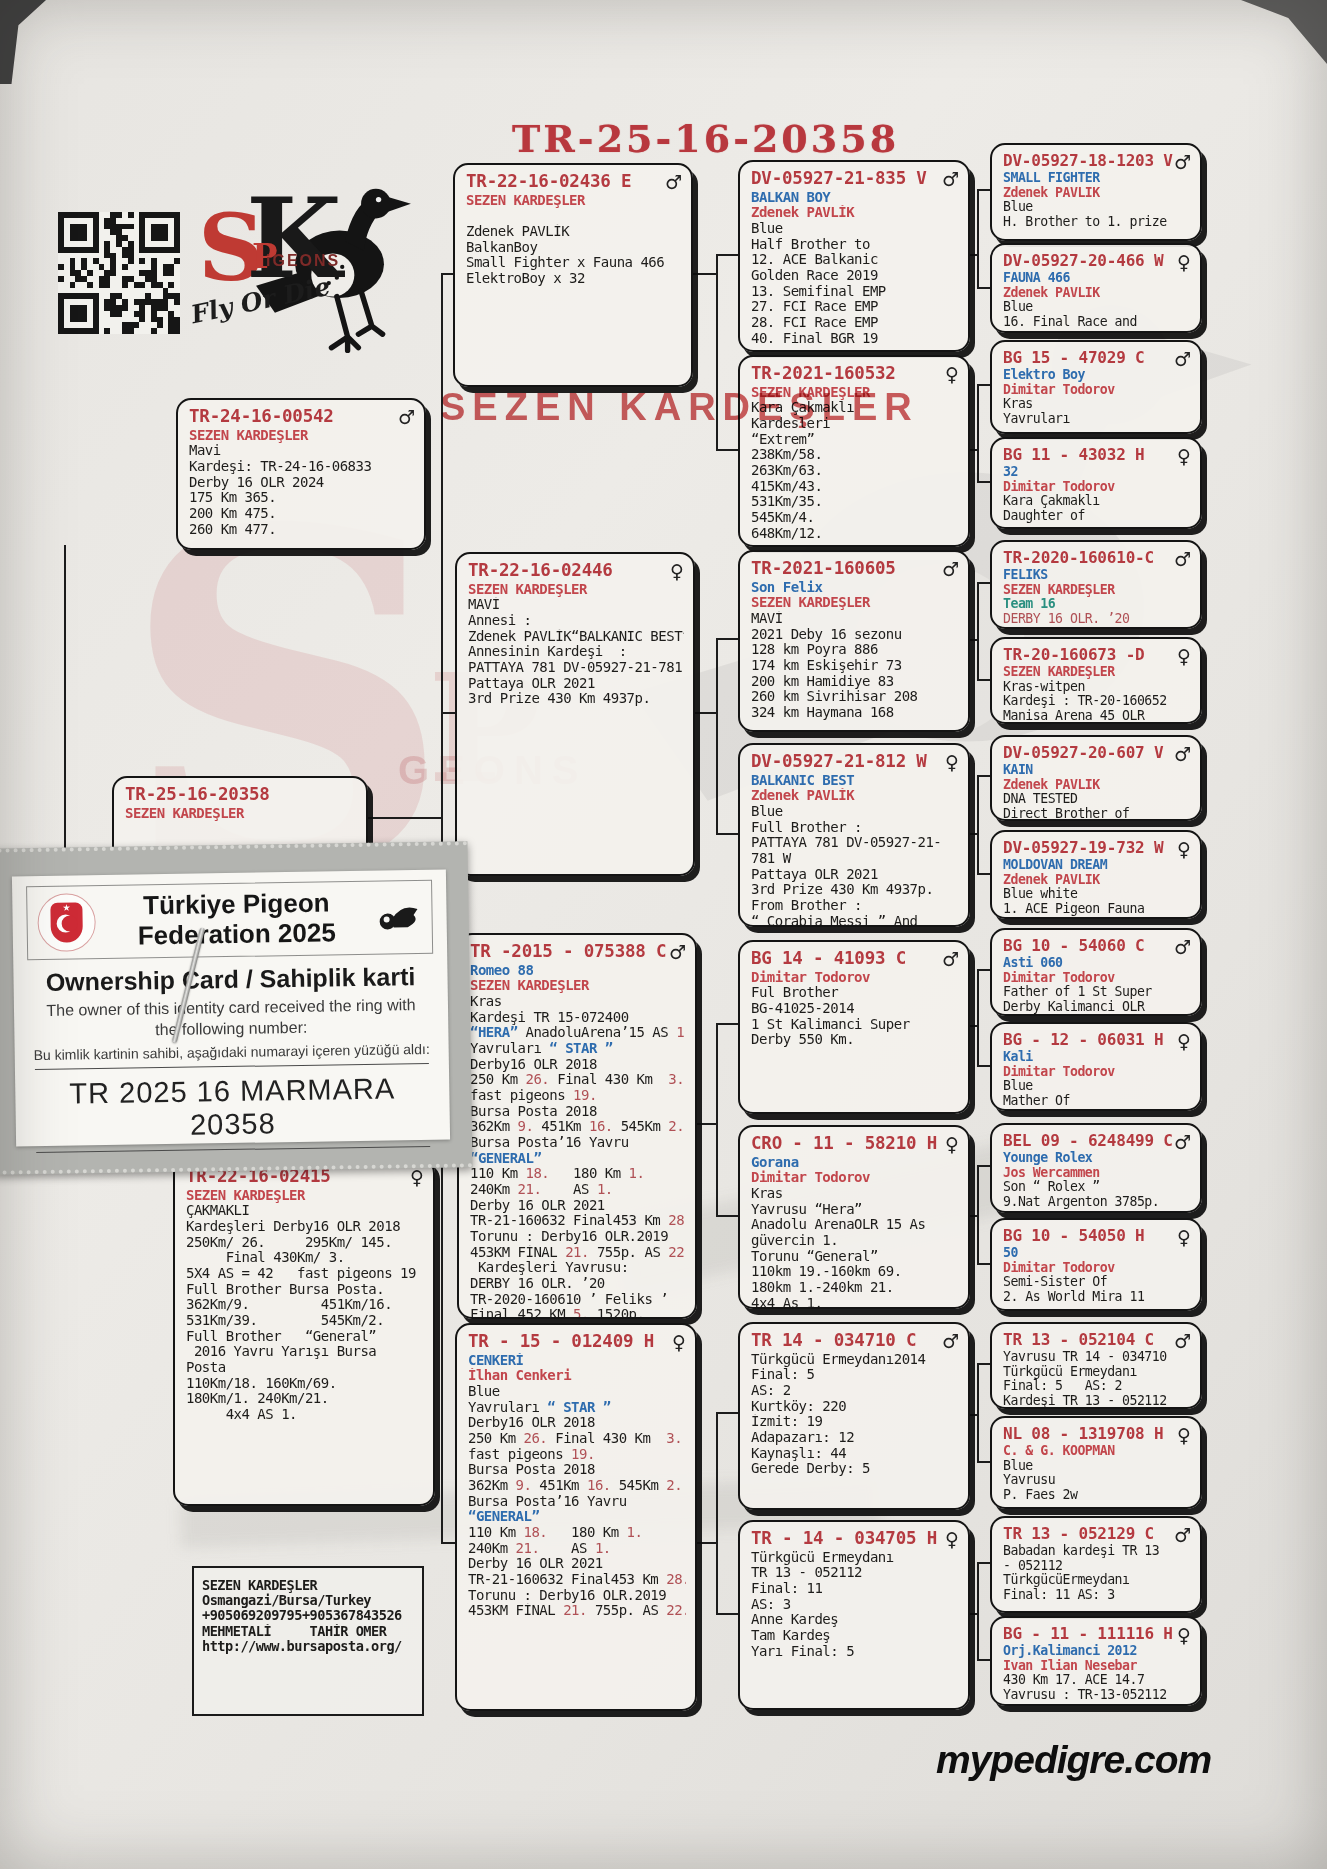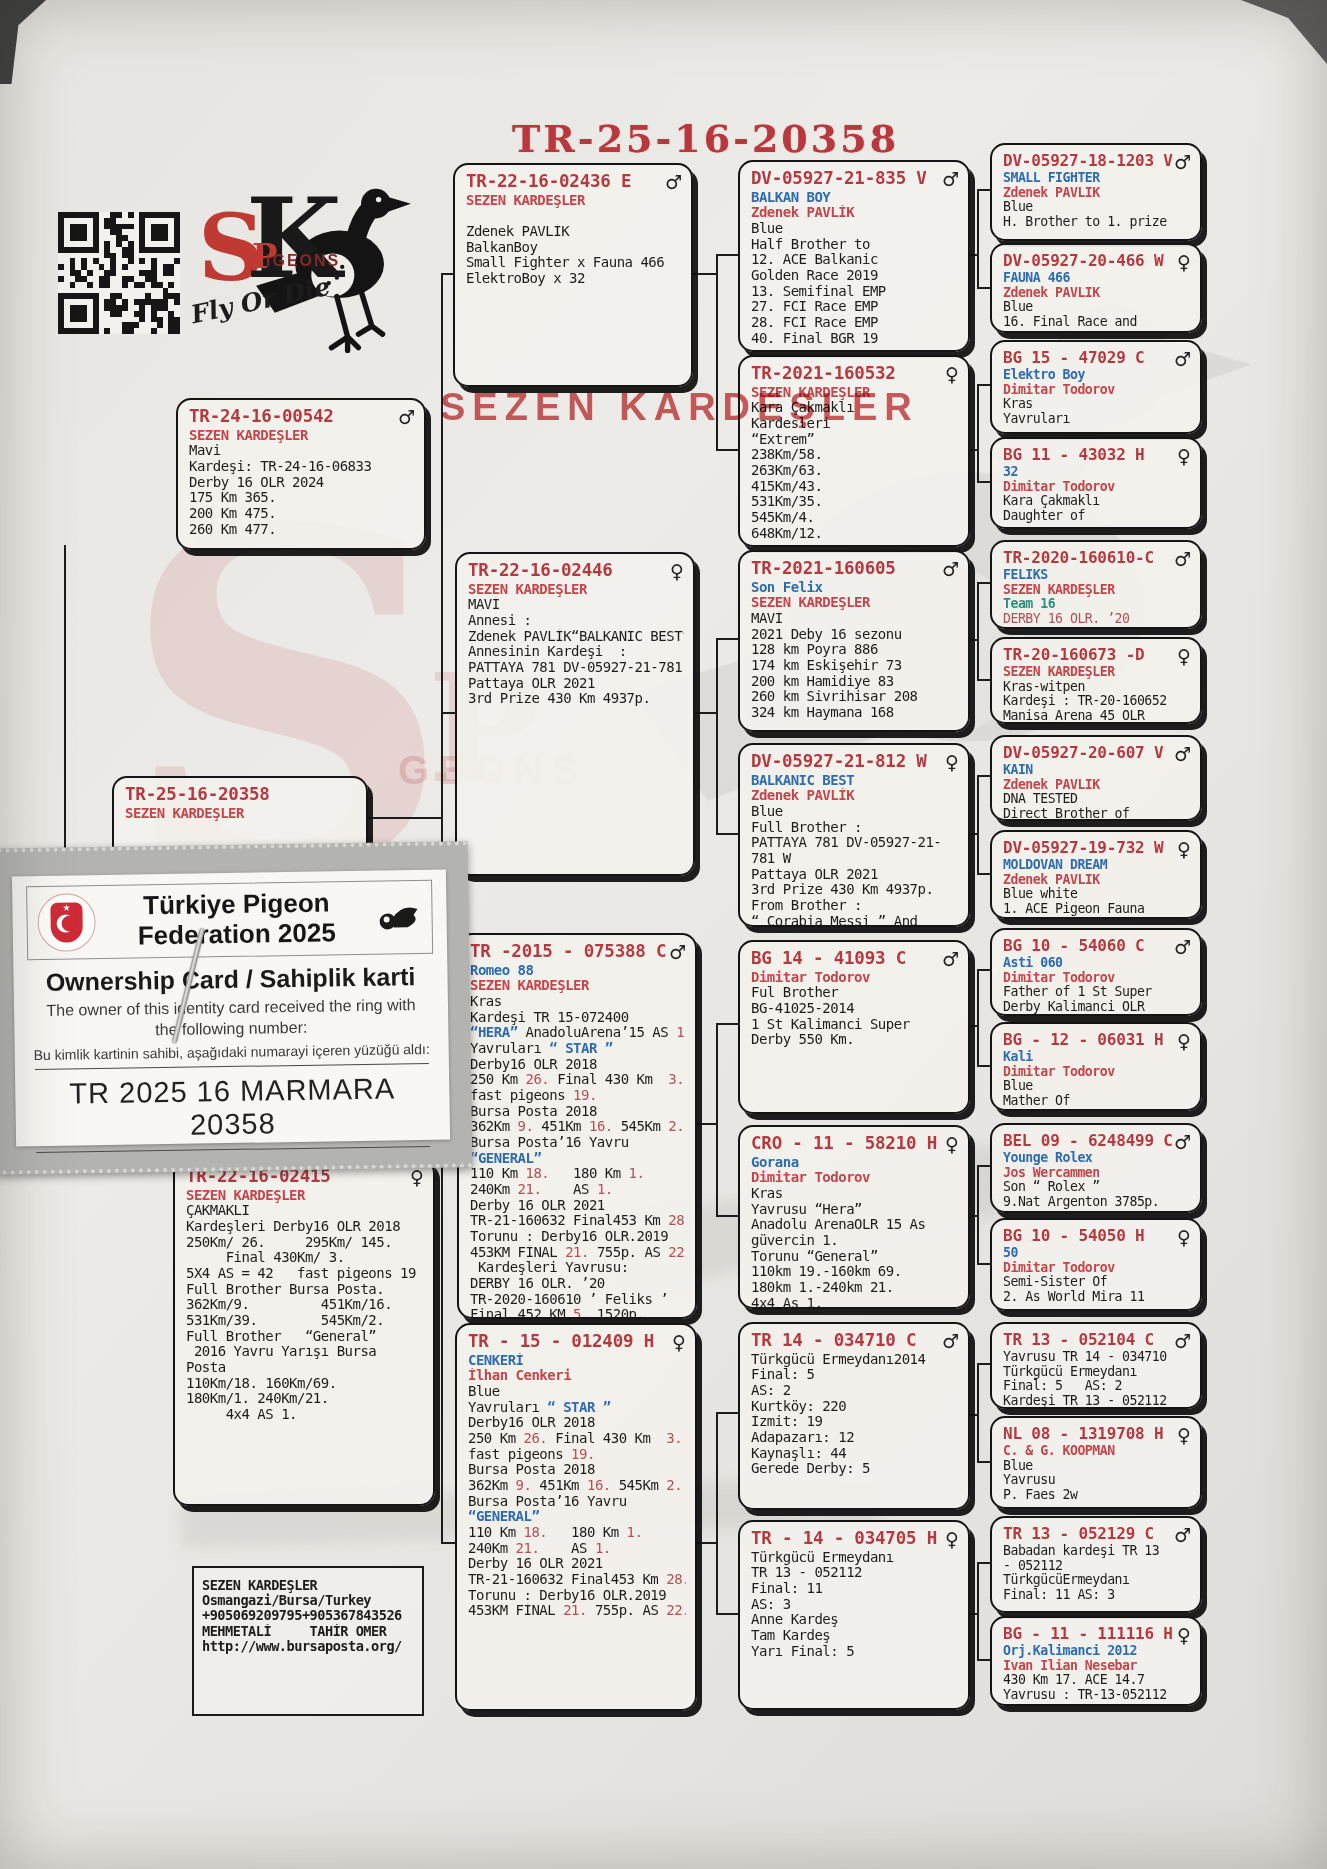--- a/index.html
+++ b/index.html
@@ -698,13 +698,14 @@
       <div class="card-en">
         <div>The owner of this identity card received the ring with</div>
         <div>the following number:</div>
       </div>
       <div class="card-tr">Bu kimlik kartinin sahibi, aşağıdaki numarayi içeren yüzüğü aldı:</div>
       <div class="ring-no">TR 2025 16 MARMARA 20358</div>
     </div>
   </div>
   <div class="pin"></div>
 
+  <div class="footer-site">mypedigre.com</div>
 </div>
 
 </body></html>

